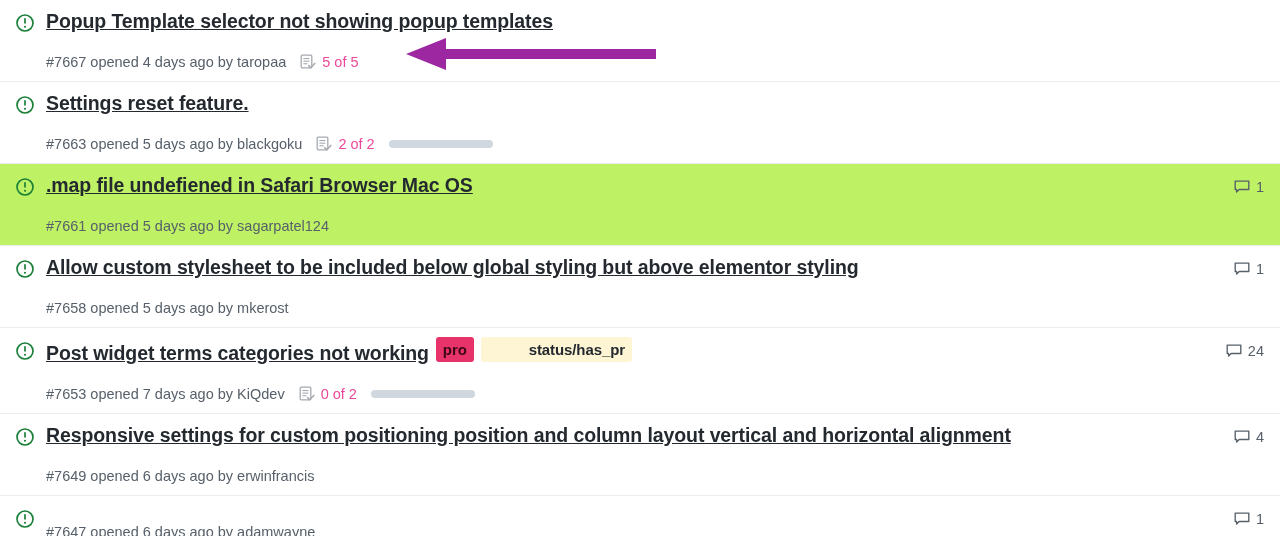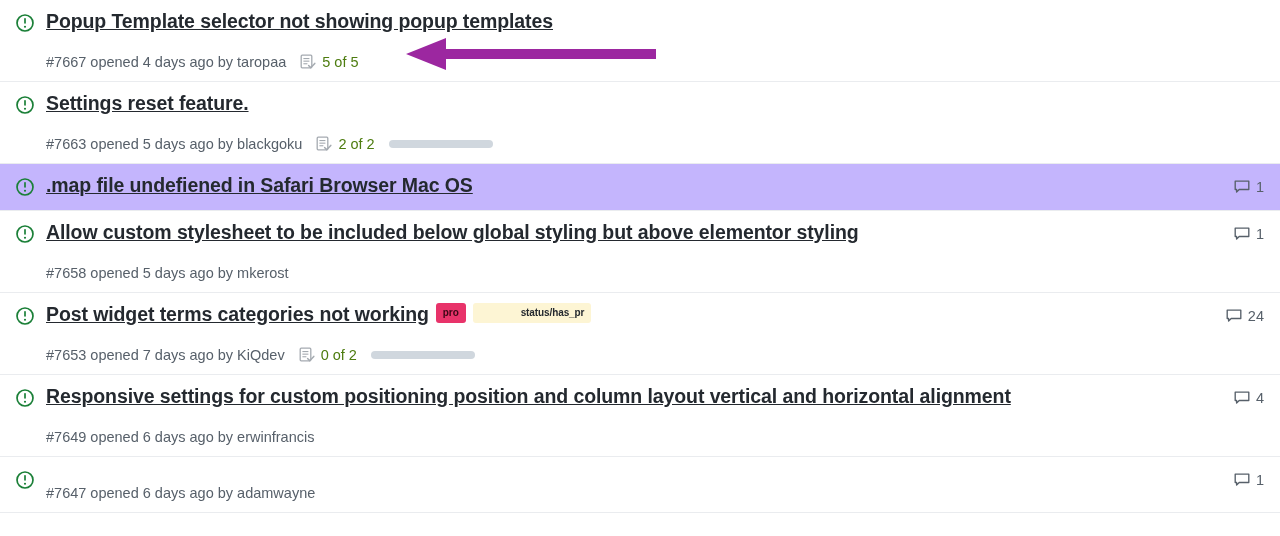--- a/index.html
+++ b/index.html
@@ -17,21 +17,21 @@
     overflow: hidden;
   }
   .issue-row {
     position: relative;
     display: flex;
     align-items: flex-start;
     padding: 9px 16px 9px 16px;
     border-bottom: 1px solid #eaecef;
     background: #ffffff;
   }
-  .issue-row.alt { background: #c4b5fd; }
+  .issue-row.alt { background: #bef264; }
   .issue-row:last-child { border-bottom: none; }
 
   .row-icon {
     flex: 0 0 auto;
     width: 18px;
     height: 18px;
     margin-top: 5px;
     margin-right: 12px;
     display: flex;
     align-items: center;
@@ -48,21 +48,21 @@
     line-height: 1.32;
     letter-spacing: -0.1px;
     display: inline;
     vertical-align: middle;
   }
   .title-line { margin: 0 0 2px 0; }
 
   .label {
     display: inline-block;
     vertical-align: 3px;
-    font-size: 10px;
+    font-size: 15px;
     font-weight: bold;
     line-height: 1;
     padding: 5px 7px 5px 7px;
     border-radius: 3px;
     margin-left: 7px;
     letter-spacing: -0.1px;
   }
   .label-pro { background: #e8336a; color: #3d0716; }
   .label-status { background: #fdf5d4; color: #24292f; padding-left: 48px; }
 
@@ -80,21 +80,21 @@
     display: flex;
     align-items: center;
     margin-left: 14px;
   }
   .task-icon {
     width: 16px; height: 16px;
     margin-right: 6px;
     display: block;
     opacity: 0.62;
   }
-  .task-count { font-size: 14.5px; color: #4d7c0f; white-space: nowrap; }
+  .task-count { font-size: 14.5px; color: #ec4899; white-space: nowrap; }
   .progress-bar {
     width: 104px;
     height: 8px;
     background: #d0d7de;
     border-radius: 4px;
     margin-left: 14px;
   }
 
   .row-right {
     flex: 0 0 auto;
@@ -201,20 +201,23 @@
     <div class="issue-row alt">
       <span class="row-icon">
         <svg width="18" height="18" viewBox="0 0 16 16" aria-hidden="true">
           <circle cx="8" cy="8" r="7.1" fill="none" stroke="#1a7f37" stroke-width="1.5"></circle>
           <rect x="7.25" y="3.6" width="1.5" height="5" rx="0.7" fill="#1a7f37"></rect>
           <circle cx="8" cy="11.3" r="0.95" fill="#1a7f37"></circle>
         </svg>
       </span>
       <div class="row-main">
         <div class="title-line"><a class="issue-title" href="#">.map file undefiened in Safari Browser Mac OS</a></div>
+        <div class="issue-meta">
+          <span class="meta-text">#7661 opened 5 days ago by sagarpatel124</span>
+        </div>
       </div>
       <div class="row-right">
         <span>
           <svg class="comment-icon" viewBox="0 0 16 16" aria-hidden="true">
             <path d="M1.2 2.1h13.6v8.4H5.2l-2.6 2.6v-2.6H1.2z" fill="none" stroke="#57606a" stroke-width="1.35" stroke-linejoin="round"></path>
           </svg>
         </span>
         <span class="comment-count">1</span>
       </div>
     </div>

